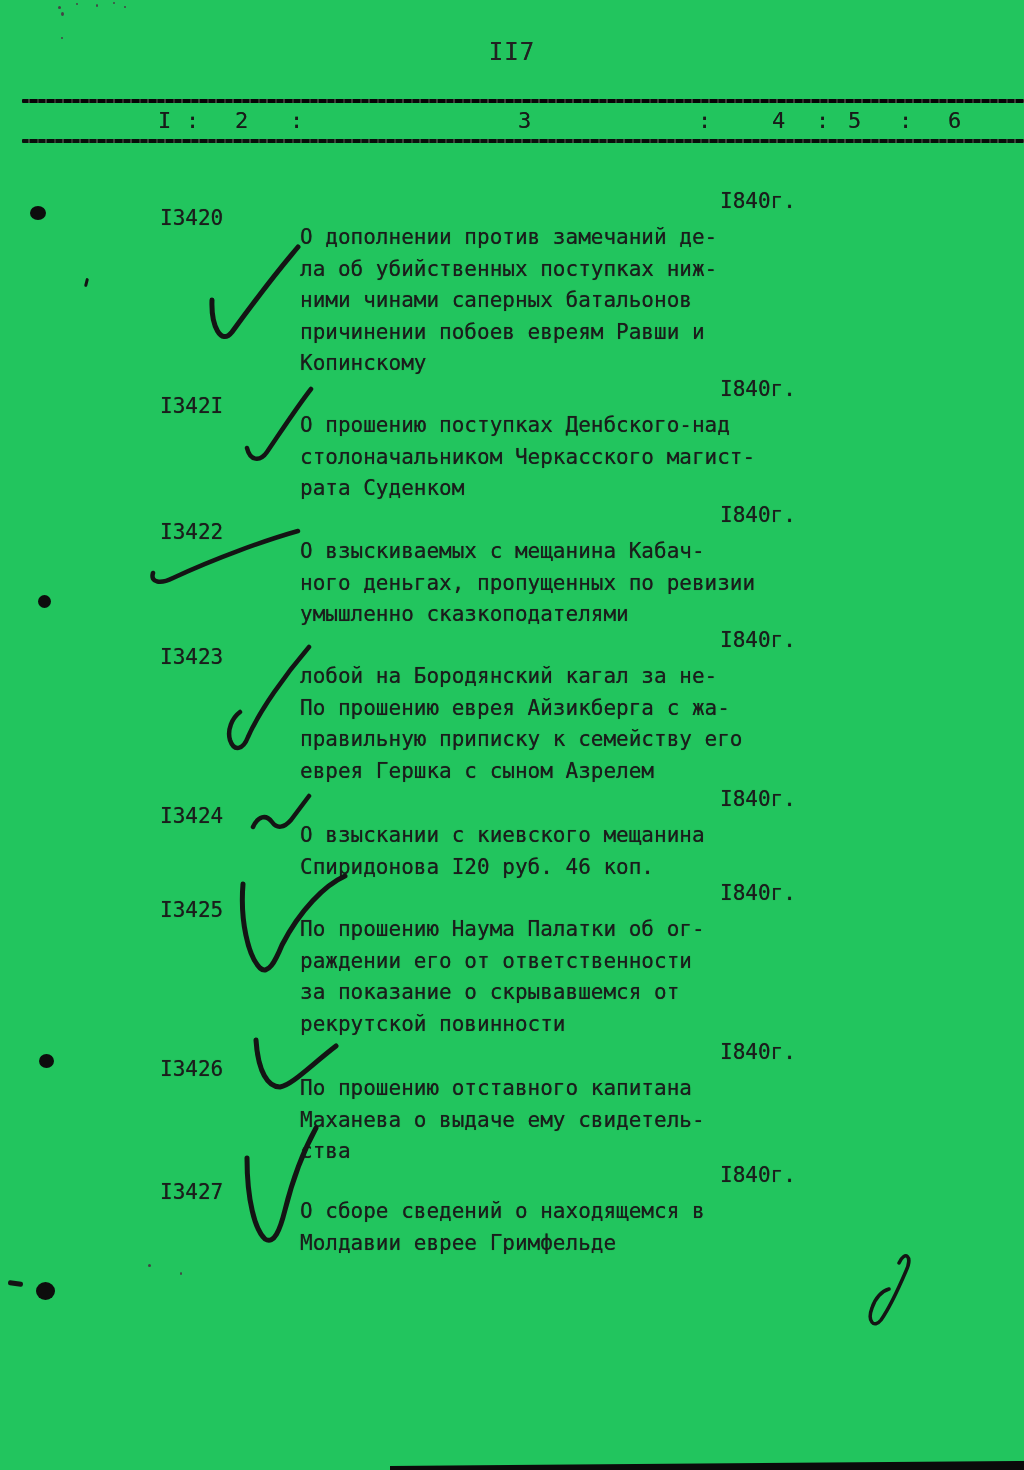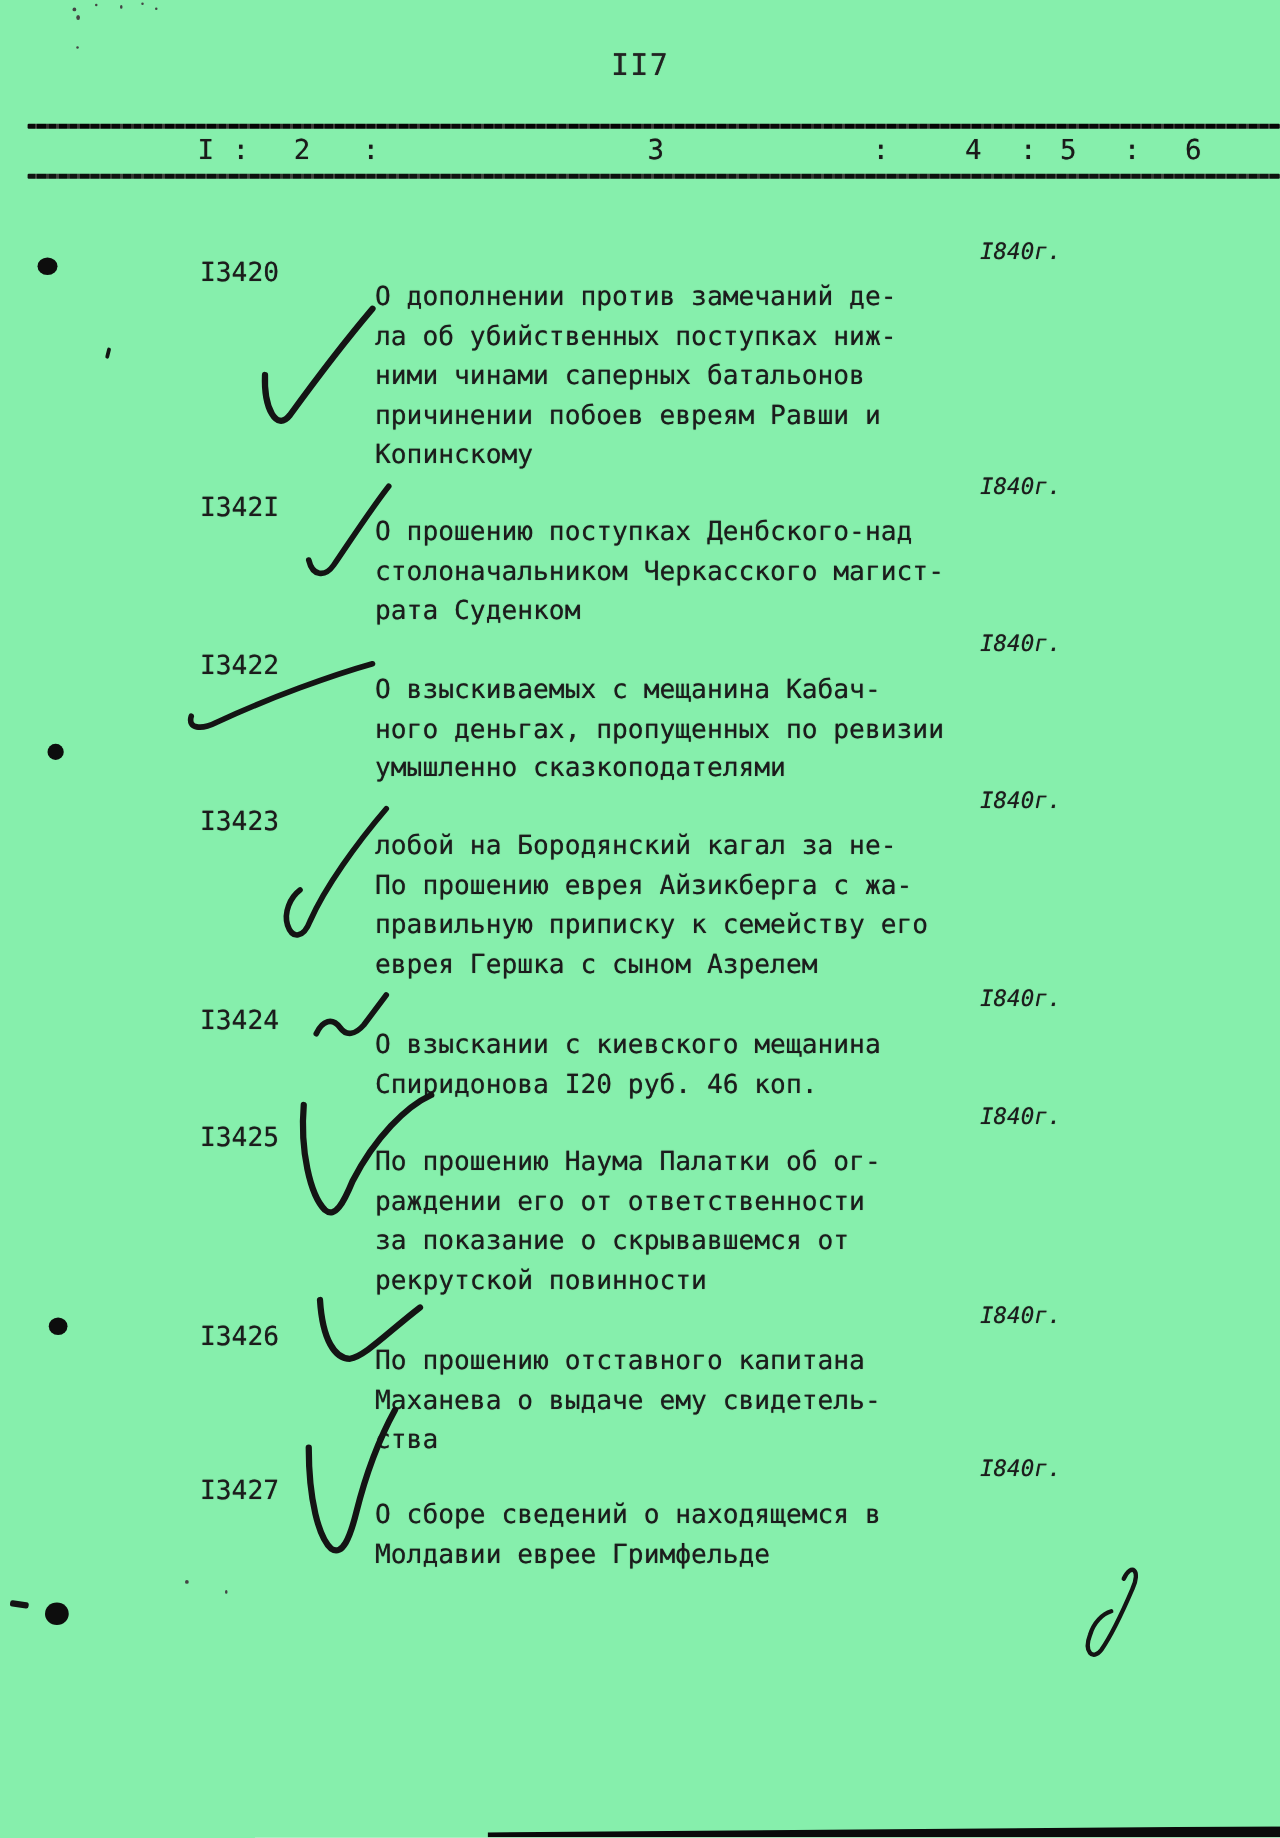--- a/index.html
+++ b/index.html
@@ -5,21 +5,21 @@
   html,body{margin:0;padding:0;}
   body{
     width:1024px;height:1470px;
     background:#e9e9e6;
     font-family:"DejaVu Sans Mono","Liberation Mono",monospace;
     overflow:hidden;
   }
   .page{
     position:relative;
     width:1024px;height:1470px;
-    background:#86efac;
+    background:#22c55e;
     color:#1c1c1c;
   }
   .page-number{
     position:absolute;left:0;right:0;top:38px;
     text-align:center;
     font-size:24px;letter-spacing:1px;
     color:#222;
     text-shadow:0 0 .6px rgba(0,0,0,.6);
   }
   .rule{
@@ -42,24 +42,23 @@
     margin-top:17px;
   }
   .entry-lines{
     position:absolute;left:300px;top:0;width:470px;
     font-size:21px;line-height:31.5px;
     white-space:nowrap;
     text-shadow:0 0 .7px rgba(0,0,0,.6);
     margin-top:36px;
   }
   .entry-year{
-    position:absolute;left:784px;top:0;
-    font-size:18px;line-height:31.5px;
+    position:absolute;left:720px;top:0;
+    font-size:21px;line-height:31.5px;
     text-shadow:0 0 .7px rgba(0,0,0,.6);
-    font-style:italic;
   }
   .marks{
     position:absolute;left:0;top:0;width:1024px;height:1470px;
     pointer-events:none;
   }
   .marks path{fill:none;stroke:#141414;stroke-linecap:round;stroke-linejoin:round;}
   .blot{position:absolute;background:#0d0d0d;border-radius:50%;}
   .speck{position:absolute;background:#444;border-radius:50%;}
   .bottom-bar{
     position:absolute;left:390px;top:1461px;width:634px;height:9px;

